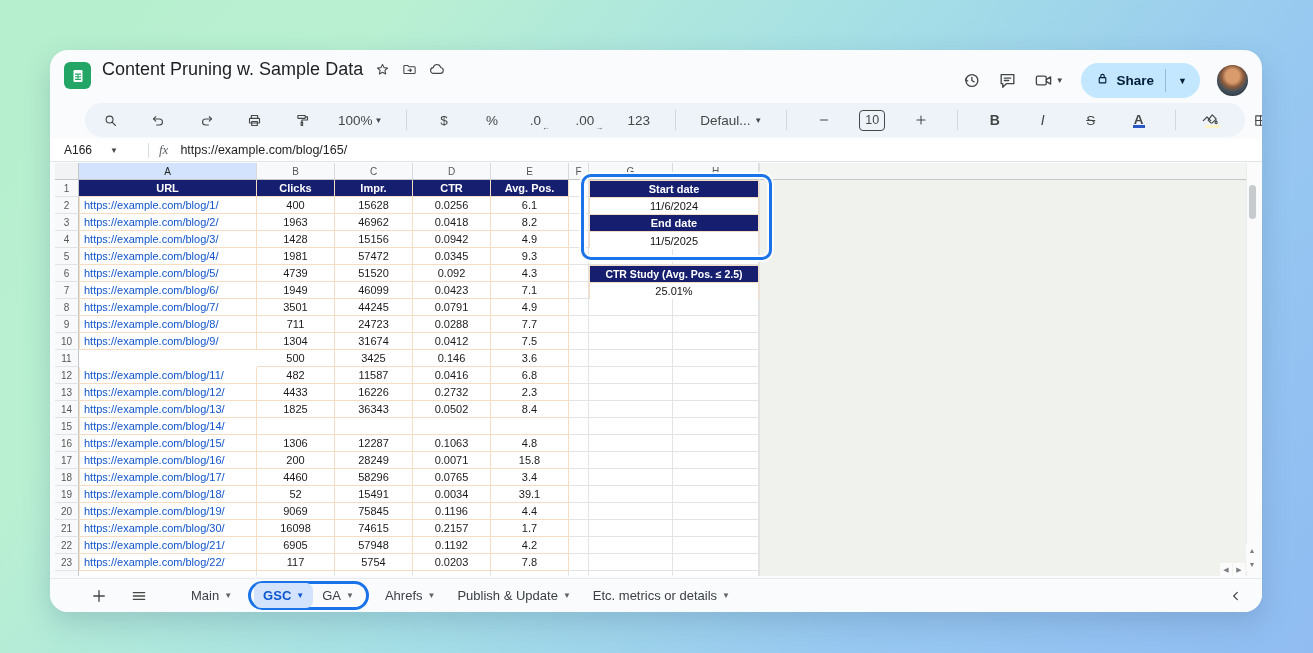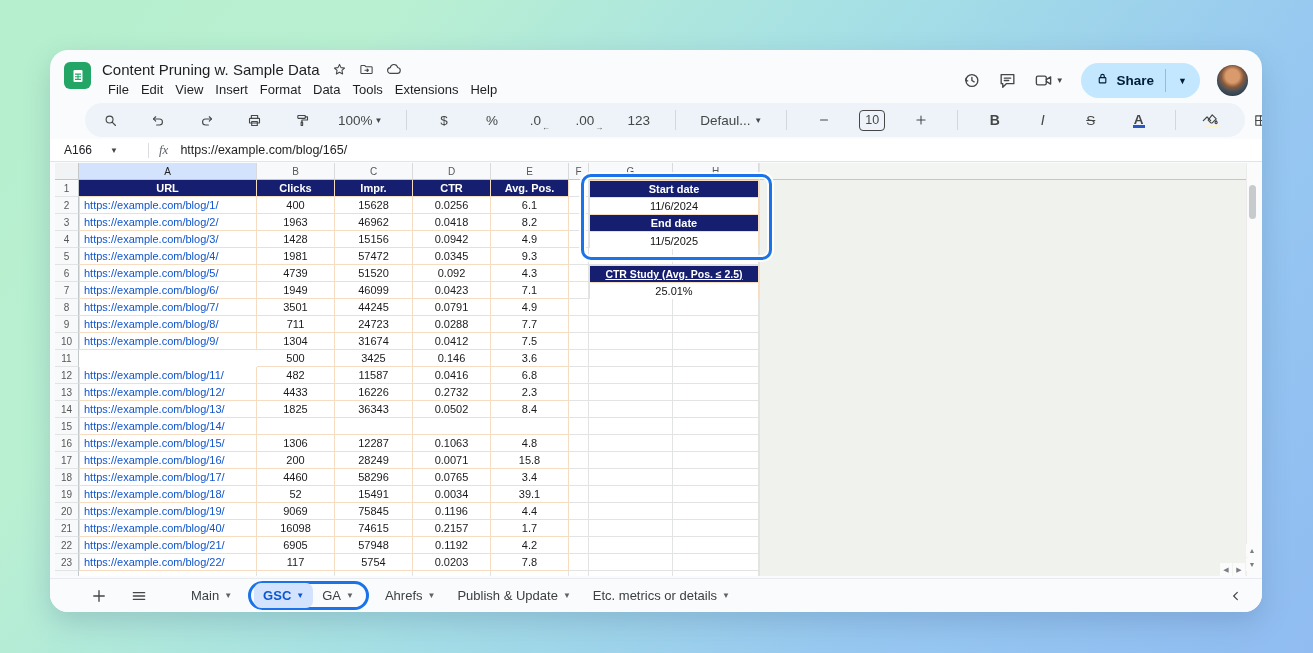--- a/index.html
+++ b/index.html
@@ -7,21 +7,21 @@
   .bg{position:relative;width:1313px;height:653px;
     background:linear-gradient(128deg,#b5efcd 0%,#b9f0d2 22%,#a6e0e5 48%,#97c8f1 74%,#90bcf2 100%);}
   .card{position:absolute;left:50px;top:50px;width:1212px;height:562px;background:#f9fbfd;
     border-radius:18px;box-shadow:0 10px 28px rgba(50,80,120,.22);overflow:hidden;}
 
   
   .topbar{position:absolute;left:0;top:0;width:100%;height:52px;display:flex;align-items:flex-start;box-sizing:border-box;padding:9px 14px 0 14px;}
   .logo{width:27px;height:27px;border-radius:6px;background:var(--green,#23a566);display:flex;align-items:center;justify-content:center;margin-top:3px;flex:none;}
   .title-block{margin-left:11px;flex:none;}
   .title-row{display:flex;align-items:center;gap:12px;height:20px;}
-  .doc-title{font-size:15px;color:#1f1f1f;text-align:center;}
+  .doc-title{font-size:18px;color:#1f1f1f;text-align:center;}
   .t-icon{color:#444746;display:flex;align-items:center;}
   .menu-bar{display:flex;margin-top:2px;}
   .menu-item{font-size:13px;color:#1f1f1f;padding:1px 6px;border-radius:6px;cursor:default;}
   .top-actions{margin-left:auto;display:flex;align-items:center;gap:17px;margin-top:4px;}
   .act{color:#444746;display:flex;align-items:center;}
   .video-caret{font-size:8px;color:#444746;margin-left:3px;}
   .share{display:flex;align-items:center;background:var(--sharebg,#c2e7ff);border-radius:18px;height:35px;padding:0 4px 0 14px;color:#001d35;}
   .share-label{font-size:13.5px;font-weight:600;margin-left:7px;}
   .share-sep{width:1px;height:23px;background:rgba(0,60,110,.25);margin:0 3px 0 11px;}
   .share-caret{font-size:9px;padding:0 9px;color:#001d35;}
@@ -74,21 +74,21 @@
   .cell.th{background:var(--navy,#161f6f);color:#fff;font-weight:bold;border-color:var(--peach,#f6dcc0);}
   .cell.th:first-of-type{border-left:1px solid var(--peach,#f6dcc0);}
   .filler{position:absolute;left:704px;top:0;width:487px;height:413px;background:#f0f2ee;border-left:1px solid #e2e3e3;}
   .filler-head{height:17px;border-bottom:1px solid #c4c7c9;background:#f3f5f2;box-sizing:border-box;}
 
   .block{position:absolute;left:534px;width:170px;box-sizing:border-box;border:1px solid var(--peach,#f6dcc0);}
   .blk-cell{height:16px;box-sizing:border-box;display:flex;align-items:center;justify-content:center;font-size:11px;background:#fff;color:#111;
     border-bottom:1px solid var(--peach,#f6dcc0);}
   .blk-cell:last-child{border-bottom:none;}
   .blk-cell.navy{background:var(--navy,#161f6f);color:#fff;font-weight:bold;}
-  .blk-cell.small{font-size:10.5px;text-decoration:underline;}
+  .blk-cell.small{font-size:10.5px;}
   .dates-block{top:17px;height:68px;}
   .dates-block .blk-cell{height:17px;}
   .ctr-block{top:102px;height:34px;}
   .ctr-block .blk-cell{height:16.5px;}
   .ann{position:absolute;border:3.5px solid var(--ann,#1a73e8);border-radius:10px;pointer-events:none;
     box-shadow:0 0 0 2px rgba(255,255,255,.85),inset 0 0 0 2px rgba(255,255,255,.85);}
   .dates-ann{left:526px;top:11px;width:185px;height:80px;}
 
   
   .vscroll{position:absolute;right:4px;top:113px;width:12px;height:413px;background:#fbfbfb;border-left:1px solid #ececec;box-sizing:border-box;}
@@ -137,31 +137,20 @@
                 <path d="M3 6.8c0-.7.6-1.3 1.3-1.3H9l2 2h8.7c.7 0 1.3.6 1.3 1.3v8.4c0 .7-.6 1.3-1.3 1.3H4.3A1.3 1.3 0 0 1 3 17.2z"></path>
                 <path d="M9.5 13.2h5.5M13 11.2l2 2-2 2"></path>
               </svg>
             </span>
           <span class="t-icon">
               <svg viewBox="0 0 24 24" width="16" height="16" fill="none" stroke="currentColor" stroke-width="1.7" stroke-linejoin="round">
                 <path d="M7 18.5a4.3 4.3 0 0 1-.6-8.6 5.6 5.6 0 0 1 11-.2 3.9 3.9 0 0 1-.9 8.8z"></path>
               </svg>
             </span>
         </div>
-        <div class="menu-bar">
-            <span class="menu-item">File</span>
-            <span class="menu-item">Edit</span>
-            <span class="menu-item">View</span>
-            <span class="menu-item">Insert</span>
-            <span class="menu-item">Format</span>
-            <span class="menu-item">Data</span>
-            <span class="menu-item">Tools</span>
-            <span class="menu-item">Extensions</span>
-            <span class="menu-item">Help</span>
-          </div>
       </div>
       <div class="top-actions">
         <span class="act">
             <svg viewBox="0 0 24 24" width="19" height="19" fill="none" stroke="currentColor" stroke-width="1.7" stroke-linecap="round" stroke-linejoin="round">
               <circle cx="12.5" cy="12" r="7.5"></circle>
               <path d="M12.5 8v4l2.8 1.7"></path>
               <path d="M5.3 9L4.6 12l2.5.5"></path>
             </svg>
           </span>
         <span class="act">
@@ -646,21 +635,21 @@
             <div class="cell peach" style="width: 78px;">9069</div>
             <div class="cell peach" style="width: 78px;">75845</div>
             <div class="cell peach" style="width: 78px;">0.1196</div>
             <div class="cell peach" style="width: 78px;">4.4</div>
             <div class="cell" style="width: 20px;"></div>
             <div class="cell" style="width: 84px;"></div>
             <div class="cell" style="width: 86px;"></div>
           </div>
           <div class="grow" style="top: 357px;">
             <div class="rn">21</div>
-            <div class="cell peach url" style="width: 178px;">https://example.com/blog/40/</div>
+            <div class="cell peach url" style="width: 178px;">https://example.com/blog/30/</div>
             <div class="cell peach" style="width: 78px;">16098</div>
             <div class="cell peach" style="width: 78px;">74615</div>
             <div class="cell peach" style="width: 78px;">0.2157</div>
             <div class="cell peach" style="width: 78px;">1.7</div>
             <div class="cell" style="width: 20px;"></div>
             <div class="cell" style="width: 84px;"></div>
             <div class="cell" style="width: 86px;"></div>
           </div>
           <div class="grow" style="top: 374px;">
             <div class="rn">22</div>

